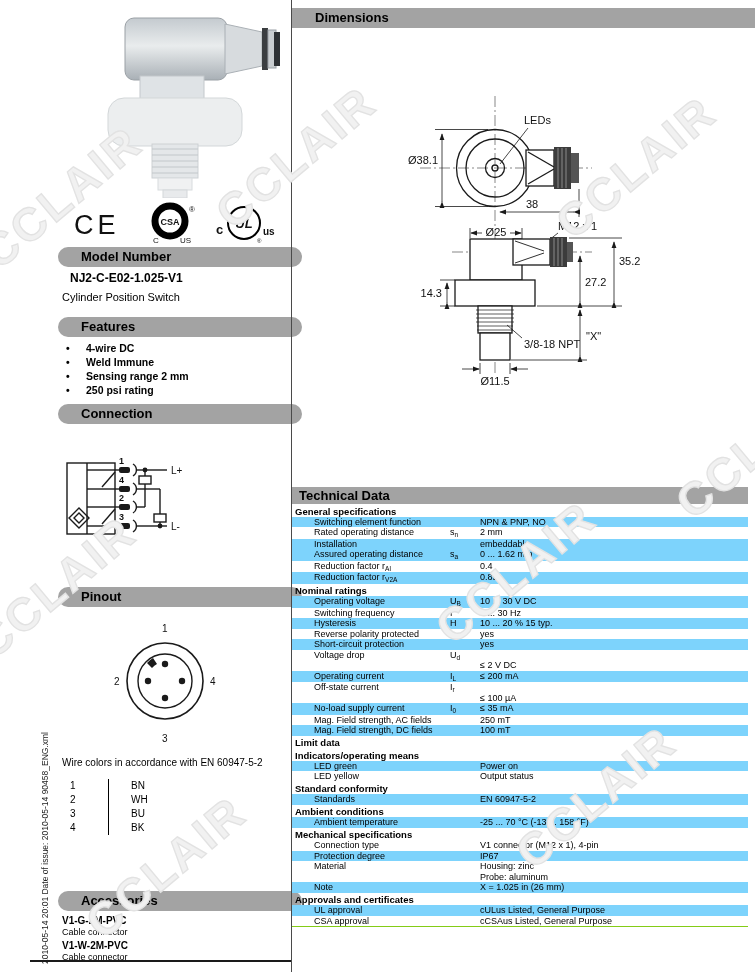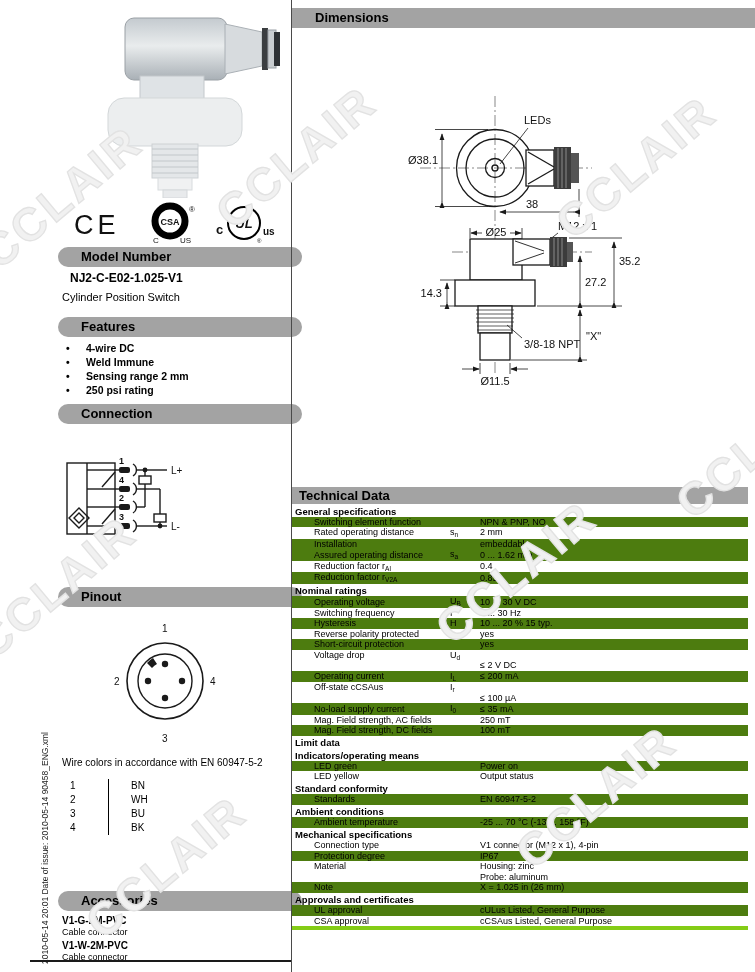--- a/index.html
+++ b/index.html
@@ -31,25 +31,25 @@
   .wire-col{padding-left:22px;}
   .acc-list{position:absolute;left:62px;top:915px;z-index:3;}
   .acc-model{font-weight:bold;font-size:10px;line-height:12px;}
   .acc-desc{font-size:9px;line-height:11px;margin-bottom:2px;}
   .vtext{position:absolute;left:40px;top:964px;transform-origin:0 0;transform:rotate(-90deg);
          font-size:8.5px;white-space:nowrap;color:#222;z-index:3;}
   
   .svgbox{position:absolute;z-index:3;}
   svg text{font-family:"Liberation Sans",sans-serif;fill:#111;}
   
-  .tech{position:absolute;left:292px;top:487px;width:456px;z-index:3;border-bottom:4px solid #84cc16;}
+  .tech{position:absolute;left:292px;top:487px;width:456px;z-index:3;border-bottom:1px solid #84cc16;}
   .tech-bar{background:#a3a3a3;font-weight:bold;font-size:13px;line-height:17px;padding-left:7px;}
   .td-sec{font-weight:bold;font-size:9.5px;line-height:11px;padding:1.5px 0 0 3px;}
   .td-row{display:flex;font-size:9px;line-height:10.5px;}
-  .td-row.shaded{background:#4d7c0f;align-items:center;}
+  .td-row.shaded{background:#7dd3fc;}
   .td-label{flex:0 0 158px;padding-left:22px;box-sizing:border-box;}
   .td-sym{flex:0 0 30px;}
   .td-val{flex:1;}
   .ssub{font-size:6.5px;position:relative;top:2px;}
 </style>
 </head>
 <body>
 
 <div class="page">
 
@@ -448,21 +448,21 @@
           </div>
         </div>
         <div class="td-row shaded">
           <div class="td-label">Operating current</div>
           <div class="td-sym">I<span class="ssub">L</span></div>
           <div class="td-val">
             <div>≤ 200 mA</div>
           </div>
         </div>
         <div class="td-row">
-          <div class="td-label">Off-state cCSAus</div>
+          <div class="td-label">Off-state current</div>
           <div class="td-sym">I<span class="ssub">r</span></div>
           <div class="td-val">
             <div>&nbsp;</div>
             <div>≤ 100 µA</div>
           </div>
         </div>
         <div class="td-row shaded">
           <div class="td-label">No-load supply current</div>
           <div class="td-sym">I<span class="ssub">0</span></div>
           <div class="td-val">

